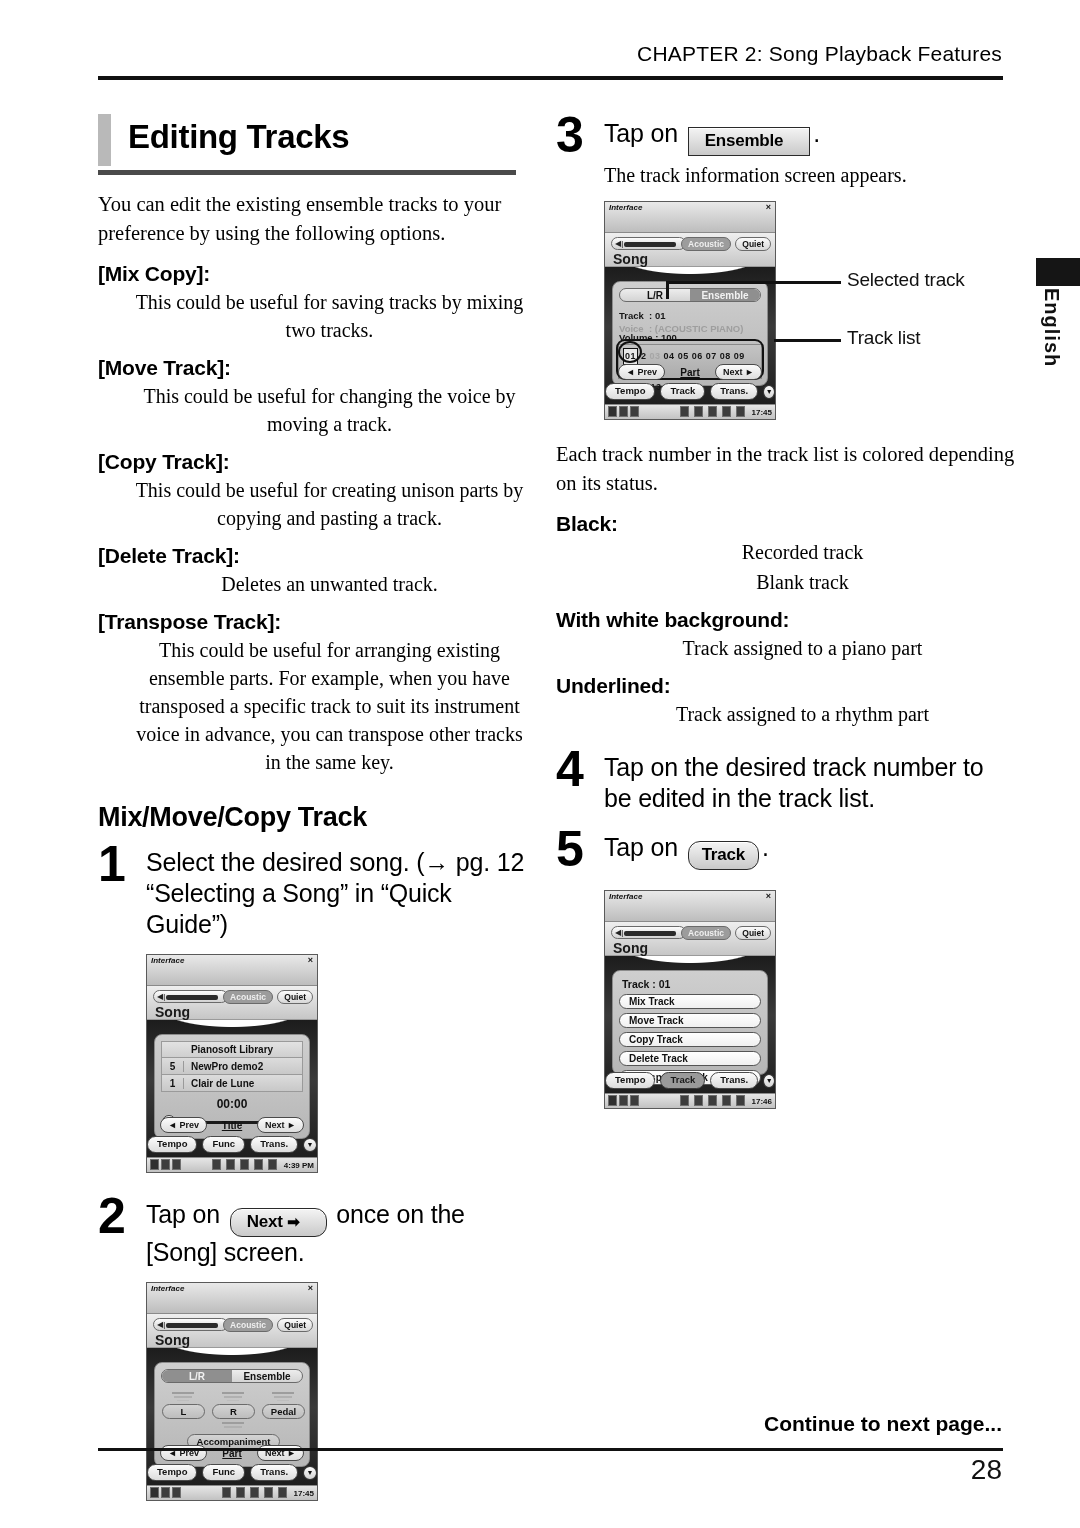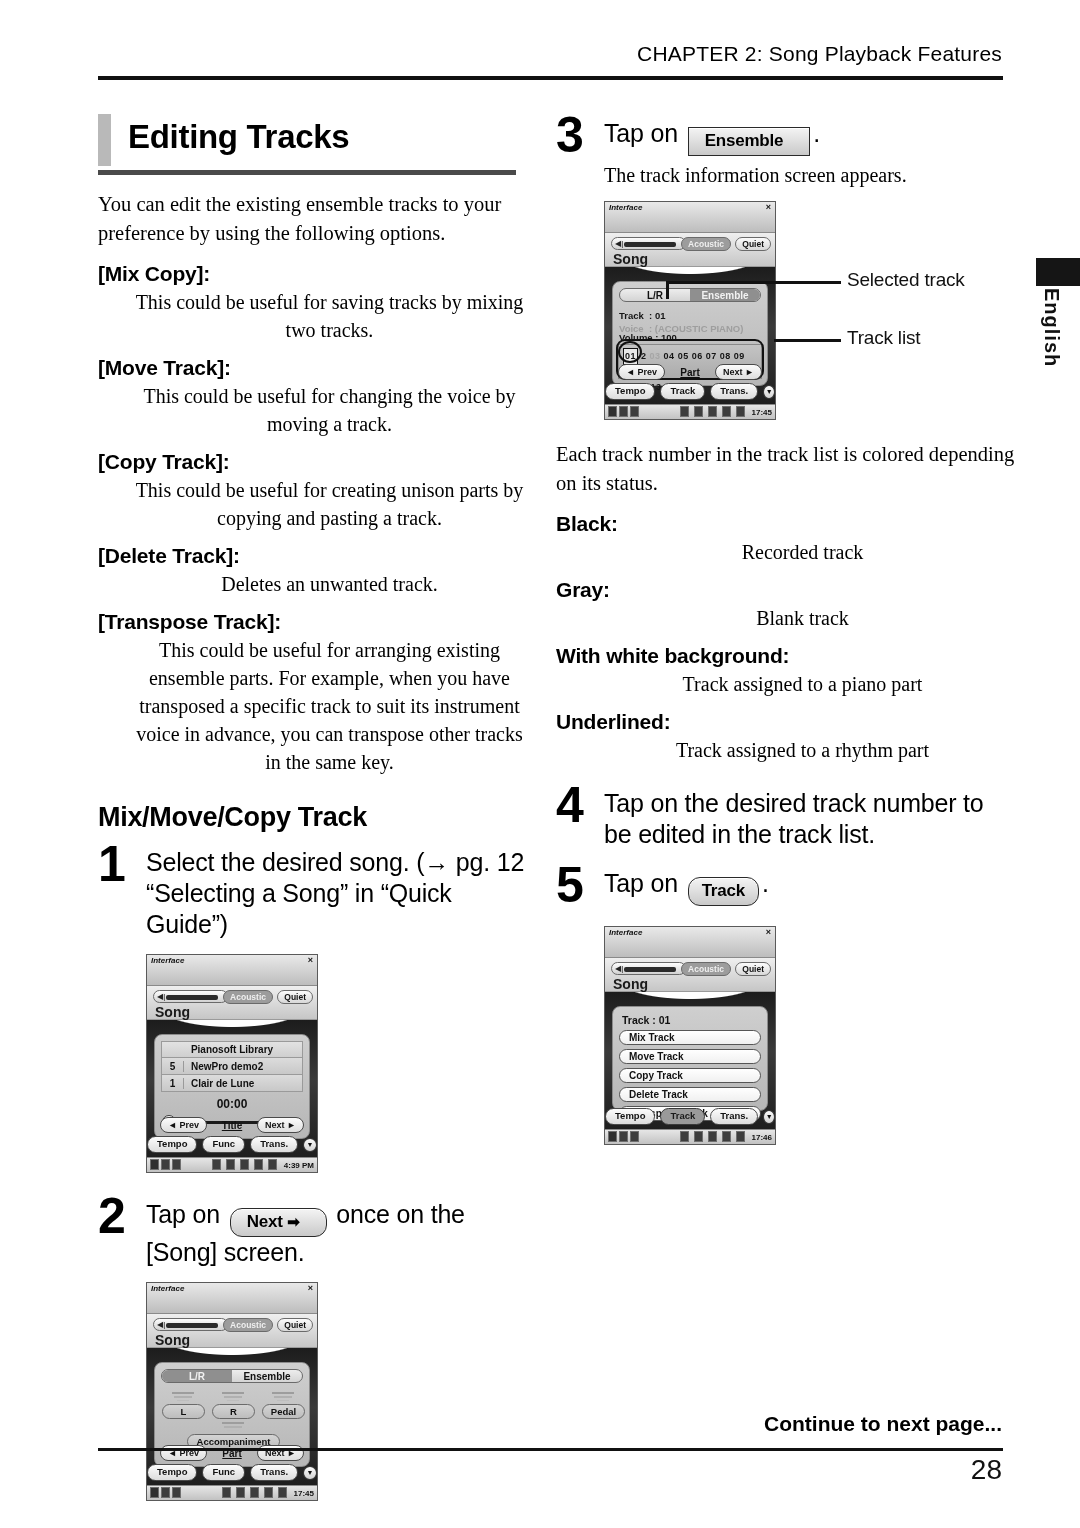--- a/index.html
+++ b/index.html
@@ -585,21 +585,20 @@
       <div class="callout-line" style="left:170px; top:138px; width:45px;"></div>
       <div class="callout-dash" style="left:215px; top:138px;"></div>
       <div class="callout-text" style="left:243px; top:126px;">Track list</div>
     </div>
 
     <div class="body-para" style="margin-top:20px;">Each track number in the track list is colored depending on its status.</div>
 
     <div class="term">Black:</div>
     <div class="term-desc">Recorded track</div>
 
-    <div class="term">Gray:</div>
     <div class="term-desc">Blank track</div>
 
     <div class="term">With white background:</div>
     <div class="term-desc">Track assigned to a piano part</div>
 
     <div class="term">Underlined:</div>
     <div class="term-desc">Track assigned to a rhythm part</div>
 
     <div class="step" style="margin-top:24px;">
       <div class="step-num">4</div>

